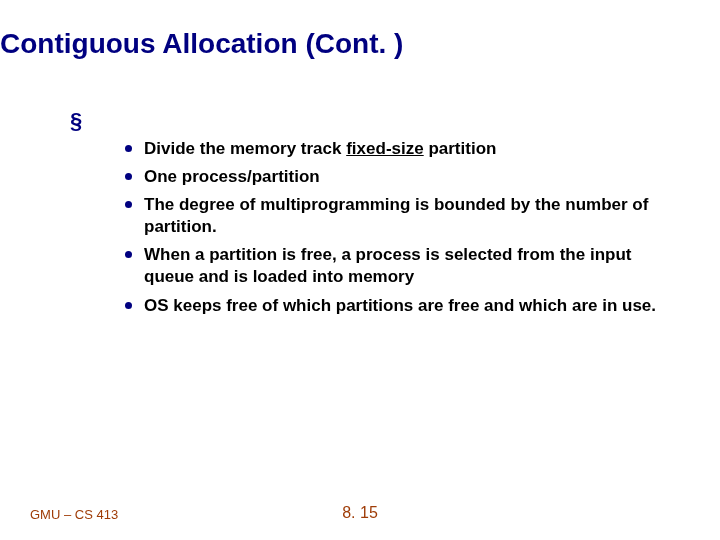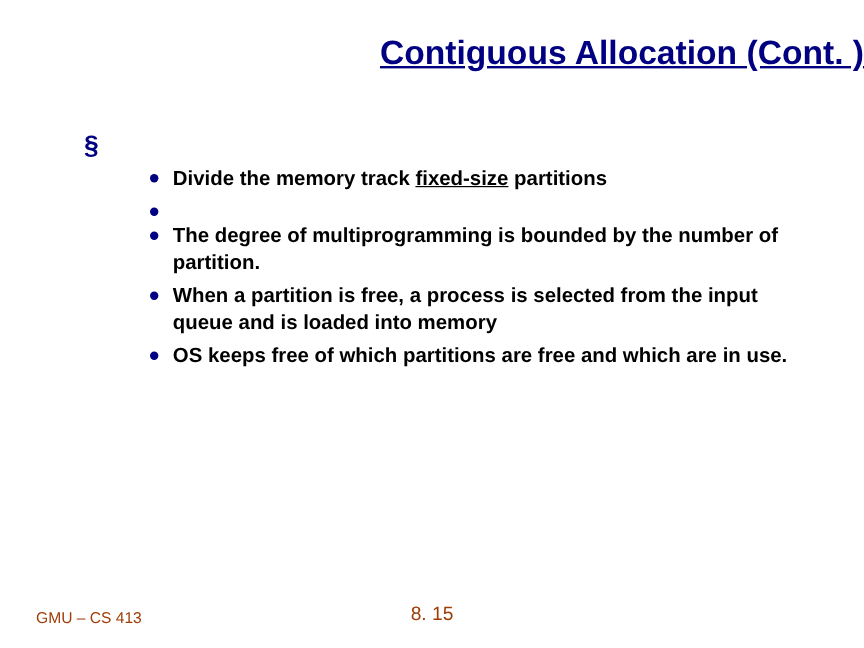--- a/index.html
+++ b/index.html
@@ -15,25 +15,24 @@
     width: 720px;
     height: 540px;
     position: relative;
     box-sizing: border-box;
   }
   .title {
     position: absolute;
     top: 28px;
     left: 0;
     width: 100%;
-    text-align: right;
+    text-align: left;
     color: #000080;
     font-size: 28px;
     font-weight: bold;
-    text-decoration: underline;
   }
   .body {
     position: absolute;
     top: 110px;
     left: 70px;
     right: 50px;
   }
   .lvl1 {
     display: flex;
     align-items: flex-start;
@@ -105,26 +104,27 @@
 
   <div class="body">
 
     <div class="lvl1">
       <div class="bullet">§</div>
     </div>
 
     <div class="lvl2">
       <div class="dot"></div>
       <div class="text">
-        <span>Divide the memory track </span><span class="ul">fixed-size</span><span> partitions</span>
+        <span>Divide the memory track </span><span class="ul">fixed-size</span><span> partition</span>
       </div>
     </div>
 
     <div class="lvl2">
       <div class="dot"></div>
+      <div class="text">One process/partition</div>
     </div>
 
     <div class="lvl2">
       <div class="dot"></div>
       <div class="text">The degree of multiprogramming is bounded by the number of partition.</div>
     </div>
 
     <div class="lvl2">
       <div class="dot"></div>
       <div class="text">When a partition is free, a process is selected from the input queue and is loaded into memory</div>

